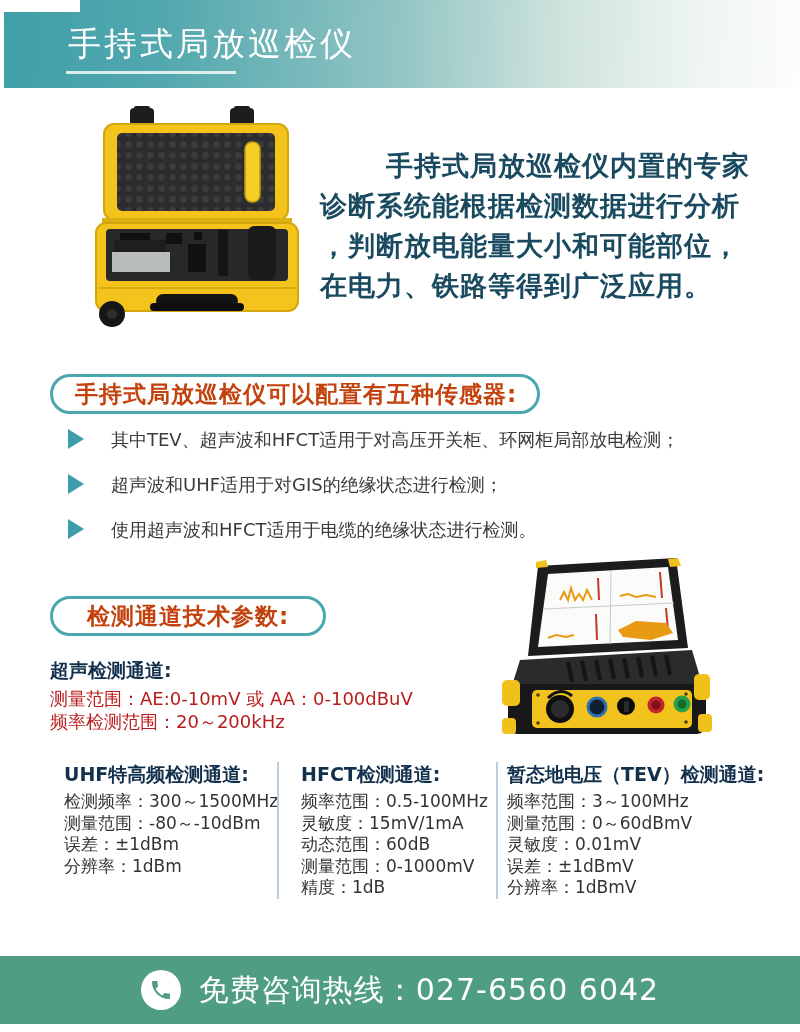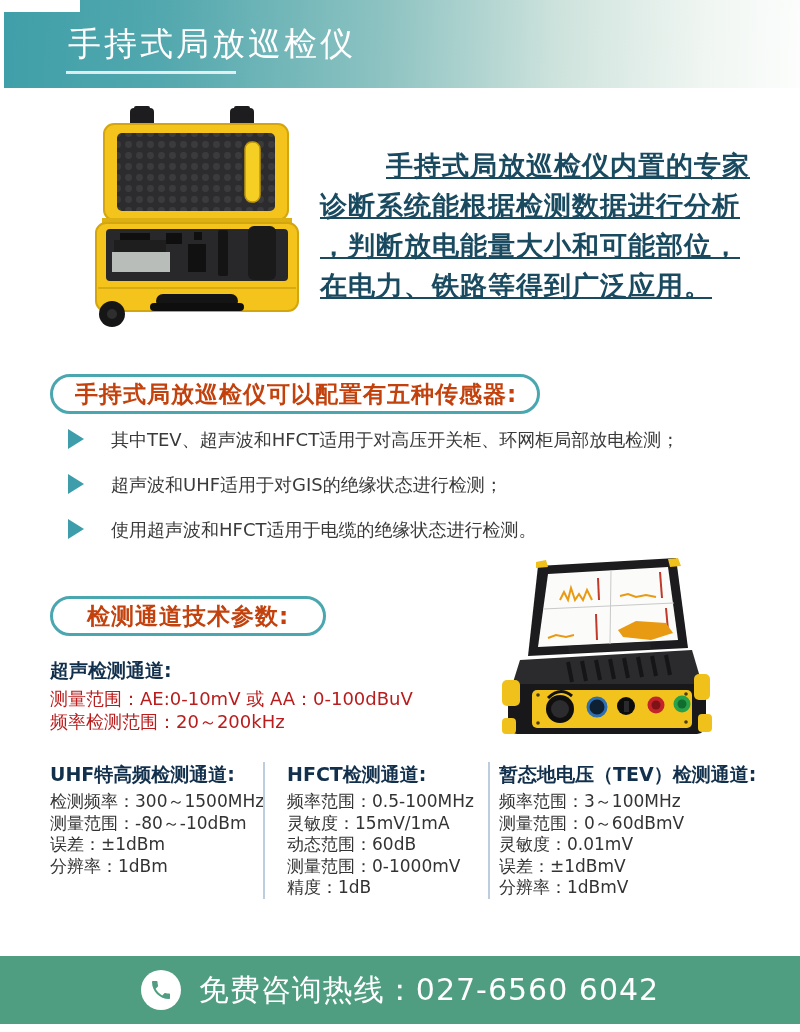--- a/index.html
+++ b/index.html
@@ -9,21 +9,21 @@
   
   .banner{position:absolute;left:4px;top:0;width:796px;height:88px;
     background:linear-gradient(92deg,#3f9fa8 0%,#52a8ae 20%,#8ec3c2 48%,#cfe3dd 70%,#f0f6f2 88%,#fcfdfc 100%);}
   .banner-notch{position:absolute;left:0;top:0;width:80px;height:12px;background:#fff;}
   .banner-title{position:absolute;left:68px;top:22px;font-size:33px;font-weight:normal;color:#ffffff;
     letter-spacing:3px;white-space:nowrap;}
   .title-underline{position:absolute;left:66px;top:71px;width:170px;height:3px;background:rgba(255,255,255,.8);}
 
   
   .intro{position:absolute;left:320px;top:146px;width:472px;font-size:27px;font-weight:bold;
-    color:#1a4a5f;line-height:40px;letter-spacing:1px;text-decoration:underline;}
+    color:#1a4a5f;line-height:40px;letter-spacing:1px;}
   .intro .indent{padding-left:66px;}
 
   
   .case-art{position:absolute;left:90px;top:106px;width:215px;height:240px;}
   .device-art{position:absolute;left:498px;top:556px;width:218px;height:186px;}
 
   
   .sec-box{position:absolute;height:34px;border:3px solid #4aa7af;border-radius:20px;
     display:flex;align-items:center;background:#fff;}
   .sec1{left:50px;top:374px;width:462px;padding-left:22px;}
@@ -38,21 +38,21 @@
   .bullet-text{font-size:18px;color:#3a3a3a;line-height:26px;}
 
   
   .ultra{position:absolute;left:50px;top:658px;width:440px;}
   .blk-title{font-size:19px;font-weight:bold;color:#12304c;margin-bottom:3px;}
   .blk-line{font-size:18px;color:#b91c1c;line-height:23px;}
 
   
   .cols{position:absolute;left:50px;top:762px;width:716px;display:flex;align-items:stretch;}
   .col{box-sizing:border-box;}
-  .col1{width:213px;}
+  .col1{width:213px;margin-left:14px;}
   .col2{width:225px;border-left:2px solid #bccdde;padding-left:22px;}
   .col3{width:278px;border-left:2px solid #bccdde;padding-left:9px;}
   .col-title{font-size:19px;font-weight:bold;color:#12304c;margin-bottom:3px;white-space:nowrap;}
   .col-line{font-size:17px;color:#333333;line-height:21.5px;white-space:nowrap;}
 
   
   .footer{position:absolute;left:0;top:956px;width:800px;height:68px;background:#4f9e81;
     display:flex;align-items:center;justify-content:center;}
   .phone-badge{width:40px;height:40px;border-radius:50%;background:#ffffff;margin-right:18px;
     display:flex;align-items:center;justify-content:center;flex:none;}

